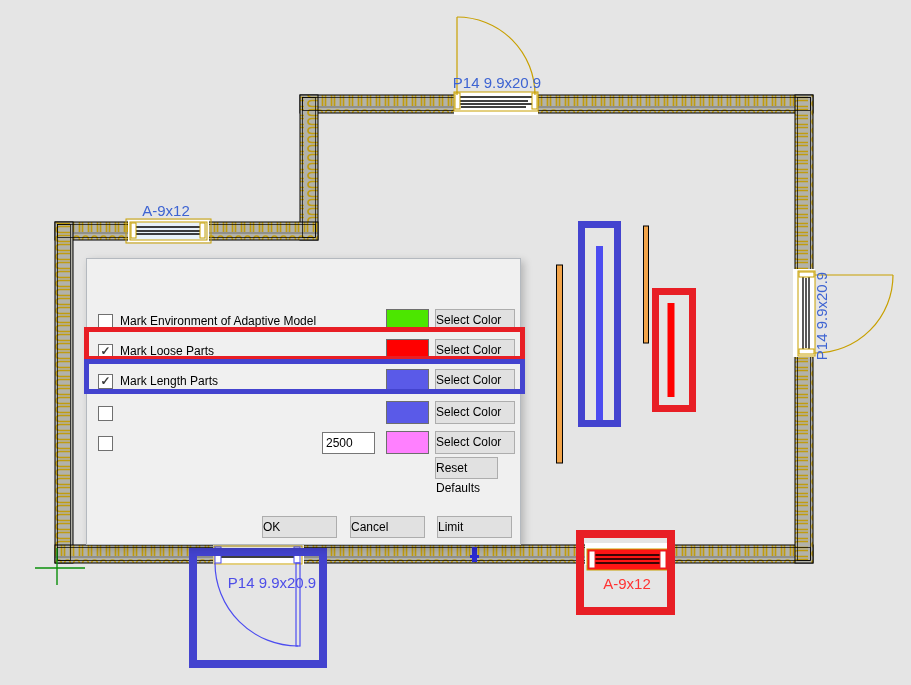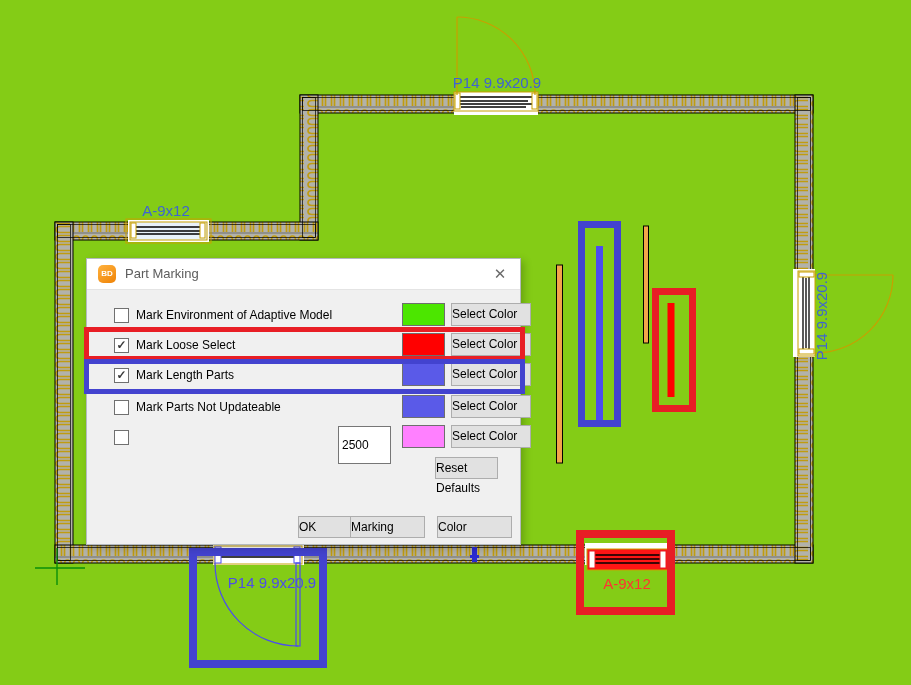--- a/index.html
+++ b/index.html
@@ -1,50 +1,50 @@
 <!DOCTYPE html>
 <html><head>
 <meta charset="utf-8">
 <style>
   html,body{margin:0;padding:0;background:#fff;}
   #stage{position:relative;width:911px;height:685px;overflow:hidden;
-         font-family:"Liberation Sans",sans-serif;background:#84cc16;}
+         font-family:"Liberation Sans",sans-serif;background:#e5e5e5;}
   #plan-svg{position:absolute;left:0;top:0;z-index:1;}
 
   
   #dialog{position:absolute;left:86px;top:258px;width:435px;height:287px;
           background:#f0f0f0;border:1px solid #b4b9bf;z-index:10;
           box-shadow:3px 3px 8px rgba(0,0,0,0.22);box-sizing:border-box;}
   #titlebar{position:absolute;left:0;top:0;right:0;height:30px;background:#fff;
             border-bottom:1px solid #e4e4e4;}
   #app-icon{position:absolute;left:11px;top:6px;width:18px;height:18px;border-radius:5px;
             background:linear-gradient(145deg,#ffb23e,#ef8306);color:#fff;font-size:8px;
             font-weight:bold;text-align:center;line-height:18px;}
   #title-text{position:absolute;left:38px;top:0;height:30px;line-height:30px;
               font-size:13px;color:#5c5c5c;}
   #close-x{position:absolute;right:8px;top:0;width:24px;height:30px;line-height:30px;
            text-align:center;font-size:15px;color:#6a6a6a;cursor:pointer;}
-  .row{position:absolute;left:26px;width:418px;height:24px;}
+  .row{position:absolute;left:10px;width:418px;height:24px;margin-top:6px;}
   .r1{top:44px}.r2{top:74px}.r3{top:104px}.r4{top:136px}.r5{top:166px}
   .cb{position:absolute;left:1px;top:5px;width:13px;height:13px;background:#fff;
       border:1px solid #707070;font-size:12px;line-height:13px;text-align:center;
       color:#3a3a3a;font-weight:bold;}
   .rowlabel{position:absolute;left:23px;top:0;height:24px;line-height:24px;
             font-size:12px;color:#000;white-space:nowrap;}
   .swatch{position:absolute;left:289px;top:0;width:43px;height:23px;
           border:1px solid #6e6e6e;box-sizing:border-box;}
   .btn{position:absolute;background:#e1e1e1;border:1px solid #adadad;font-size:12px;
        color:#000;box-sizing:border-box;
        font-family:"Liberation Sans",sans-serif;}
   .selcolor{left:338px;top:0;width:80px;height:23px;line-height:21px;}
-  #limit-input{position:absolute;left:225px;top:1px;width:53px;height:38px;
+  #limit-input{position:absolute;left:225px;top:1px;width:53px;height:22px;
                border:1px solid #767676;font-size:12px;padding:0 0 0 3px;
                box-sizing:border-box;font-family:"Liberation Sans",sans-serif;}
   #reset-btn{left:348px;top:198px;width:63px;height:22px;line-height:20px;}
-  #ok-btn{left:175px;top:257px;width:75px;height:22px;line-height:20px;margin-left:36px;}
+  #ok-btn{left:175px;top:257px;width:75px;height:22px;line-height:20px;}
   #cancel-btn{left:263px;top:257px;width:75px;height:22px;line-height:20px;}
   #help-btn{left:350px;top:257px;width:75px;height:22px;line-height:20px;}
 
   
   .hl{position:absolute;z-index:20;box-sizing:border-box;pointer-events:none;}
   #hl-red{left:84px;top:327px;width:441px;height:34px;border:5px solid #e81e25;}
   #hl-blue{left:84px;top:359px;width:441px;height:35px;border:5px solid #4343cf;}
 </style>
 </head>
 <body>
@@ -158,62 +158,56 @@
     </g>
 
     <g>
       <text x="469" y="544" font-size="7" fill="#555">FB</text>
       <rect x="472" y="547" width="5" height="15" fill="#2a2ad0"></rect>
       <rect x="470" y="555" width="9" height="3" fill="#2a2ad0"></rect>
     </g>
   </svg>
 
   <div id="dialog">
-    <div id="titlebar">
-      <div id="app-icon">BD</div>
-      <div id="title-text">Part Marking</div>
-      <div id="close-x">✕</div>
-    </div>
 
     <div class="row r1">
       <span class="cb"></span>
       <span class="rowlabel">Mark Environment of Adaptive Model</span>
       <span class="swatch" style="background: rgb(76, 230, 0);"></span>
       <span class="btn selcolor">Select Color</span>
     </div>
 
     <div class="row r2">
       <span class="cb">✓</span>
-      <span class="rowlabel">Mark Loose Select</span>
+      <span class="rowlabel">Mark Loose Parts</span>
       <span class="swatch" style="background: rgb(255, 0, 0);"></span>
       <span class="btn selcolor">Select Color</span>
     </div>
 
     <div class="row r3">
       <span class="cb">✓</span>
       <span class="rowlabel">Mark Length Parts</span>
       <span class="swatch" style="background: rgb(90, 90, 232);"></span>
       <span class="btn selcolor">Select Color</span>
     </div>
 
     <div class="row r4">
       <span class="cb"></span>
-      <span class="rowlabel">Mark Parts Not Updateable</span>
       <span class="swatch" style="background: rgb(90, 90, 232);"></span>
       <span class="btn selcolor">Select Color</span>
     </div>
 
     <div class="row r5">
       <span class="cb"></span>
       <input id="limit-input" type="text" value="2500" style="">
       <span class="swatch" style="background: rgb(255, 128, 255);"></span>
       <span class="btn selcolor">Select Color</span>
     </div>
 
     <span class="btn" id="reset-btn">Reset Defaults</span>
     <span class="btn" id="ok-btn">OK</span>
-    <span class="btn" id="cancel-btn">Marking</span>
-    <span class="btn" id="help-btn">Color</span>
+    <span class="btn" id="cancel-btn">Cancel</span>
+    <span class="btn" id="help-btn">Limit</span>
   </div>
 
   <div class="hl" id="hl-red"></div>
   <div class="hl" id="hl-blue"></div>
 </div>
 
 </body></html>

